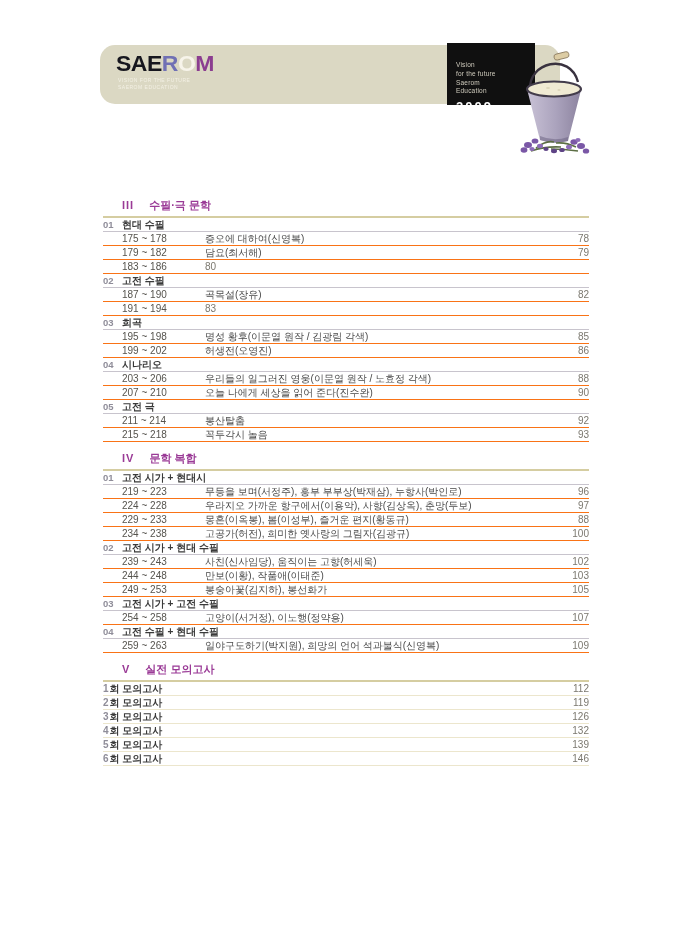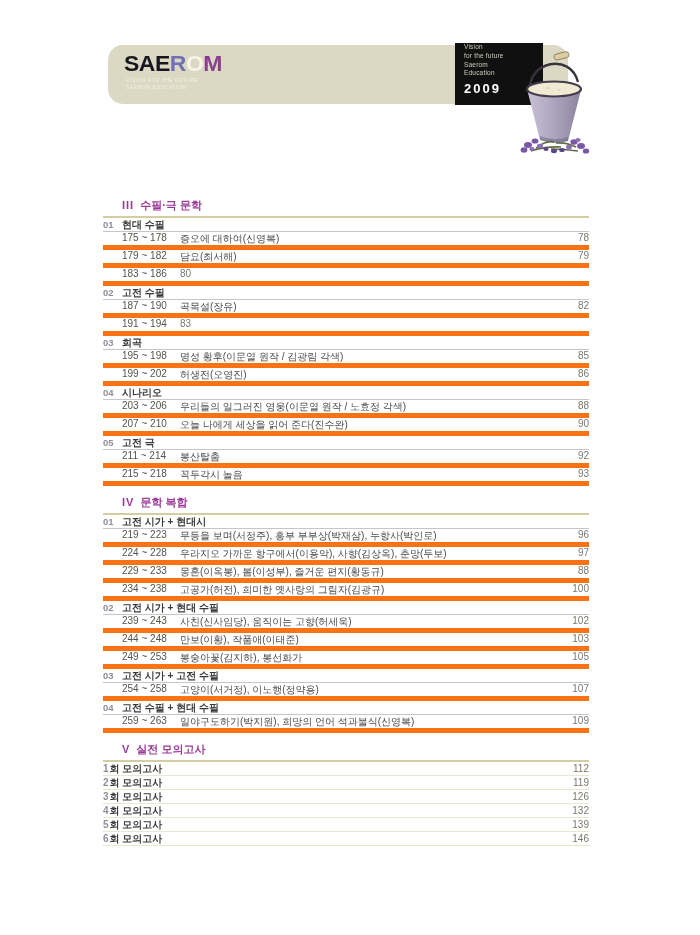--- a/index.html
+++ b/index.html
@@ -3,56 +3,56 @@
 <meta charset="utf-8">
 <style>
   html,body{margin:0;padding:0;}
   body{
     width:700px;height:935px;background:#ffffff;position:relative;
     font-family:"Liberation Sans","DejaVu Sans",sans-serif;
     overflow:hidden;
   }
   
   .banner{
-    position:absolute;left:108px;top:45px;width:460px;height:59px;
+    position:absolute;left:100px;top:45px;width:460px;height:59px;
     background:#dbd8c3;border-radius:15px;
   }
   .logo{position:absolute;left:16px;top:7px;line-height:1;}
   .logo-word{font-size:23px;font-weight:bold;letter-spacing:-0.5px;transform:scaleY(.96);}
   .logo-word .p1{color:#16161e;}
   .logo-word .p2{color:#7070b4;}
   .logo-word .p3{color:#f7f4ea;}
   .logo-word .p4{color:#8b3d90;}
   .logo-tag{font-size:5px;color:#f3f0e4;letter-spacing:.5px;line-height:1.35;margin-top:2px;padding-left:2px;}
   .badge{
     position:absolute;left:347px;top:-2px;width:88px;height:62px;
-    background:#101010;box-sizing:border-box;padding:0 0 0 9px;
+    background:#101010;box-sizing:border-box;padding:18px 0 0 9px;
   }
   .badge-text{font-size:6.5px;color:#cfcbbd;line-height:1.35;letter-spacing:.2px;}
   .badge-year{font-size:13px;font-weight:bold;color:#ffffff;letter-spacing:2px;margin-top:3px;}
   
   .bucket{position:absolute;left:506px;top:50px;}
   
   .toc{position:absolute;left:103px;top:196px;width:486px;}
   .sec{margin-top:0;}
   .sec + .sec{margin-top:7px;}
   .sec-head{
     font-size:11px;font-weight:bold;color:#9a3a96;
     padding:2px 0 3px 19px;border-bottom:2px solid #d5cda1;
   }
-  .sec-head .numeral{margin-right:6px;letter-spacing:1px;}
+  .sec-head .numeral{margin-right:15px;letter-spacing:1px;}
   .sub-head{
     display:flex;align-items:center;height:13px;
     border-bottom:1px solid #c8c4cd;font-size:10px;
   }
   .sub-no{width:19px;color:#8f8d99;font-weight:bold;font-size:9.5px;flex:none;}
   .sub-title{font-weight:bold;color:#3a3a3a;white-space:nowrap;}
   .row{
-    display:flex;height:13px;
-    border-bottom:5px solid #f97316;font-size:10px;color:#4a4a4a;
+    display:flex;align-items:center;height:13px;
+    border-bottom:1px solid #f97316;font-size:10px;color:#4a4a4a;gap:25px;
   }
   .row .range{margin-left:19px;width:58px;color:#55534d;flex:none;}
   .row .title{flex:1;white-space:nowrap;overflow:hidden;}
   .row .page{color:#7b786f;flex:none;}
   .exam-row{
     display:flex;align-items:center;height:13px;
     border-bottom:1px solid #ece6cd;font-size:10px;
   }
   .exam-no{color:#8f8d99;font-weight:bold;margin-right:1px;flex:none;}
   .exam-title{font-weight:bold;color:#3a3a3a;flex:1;white-space:nowrap;}

